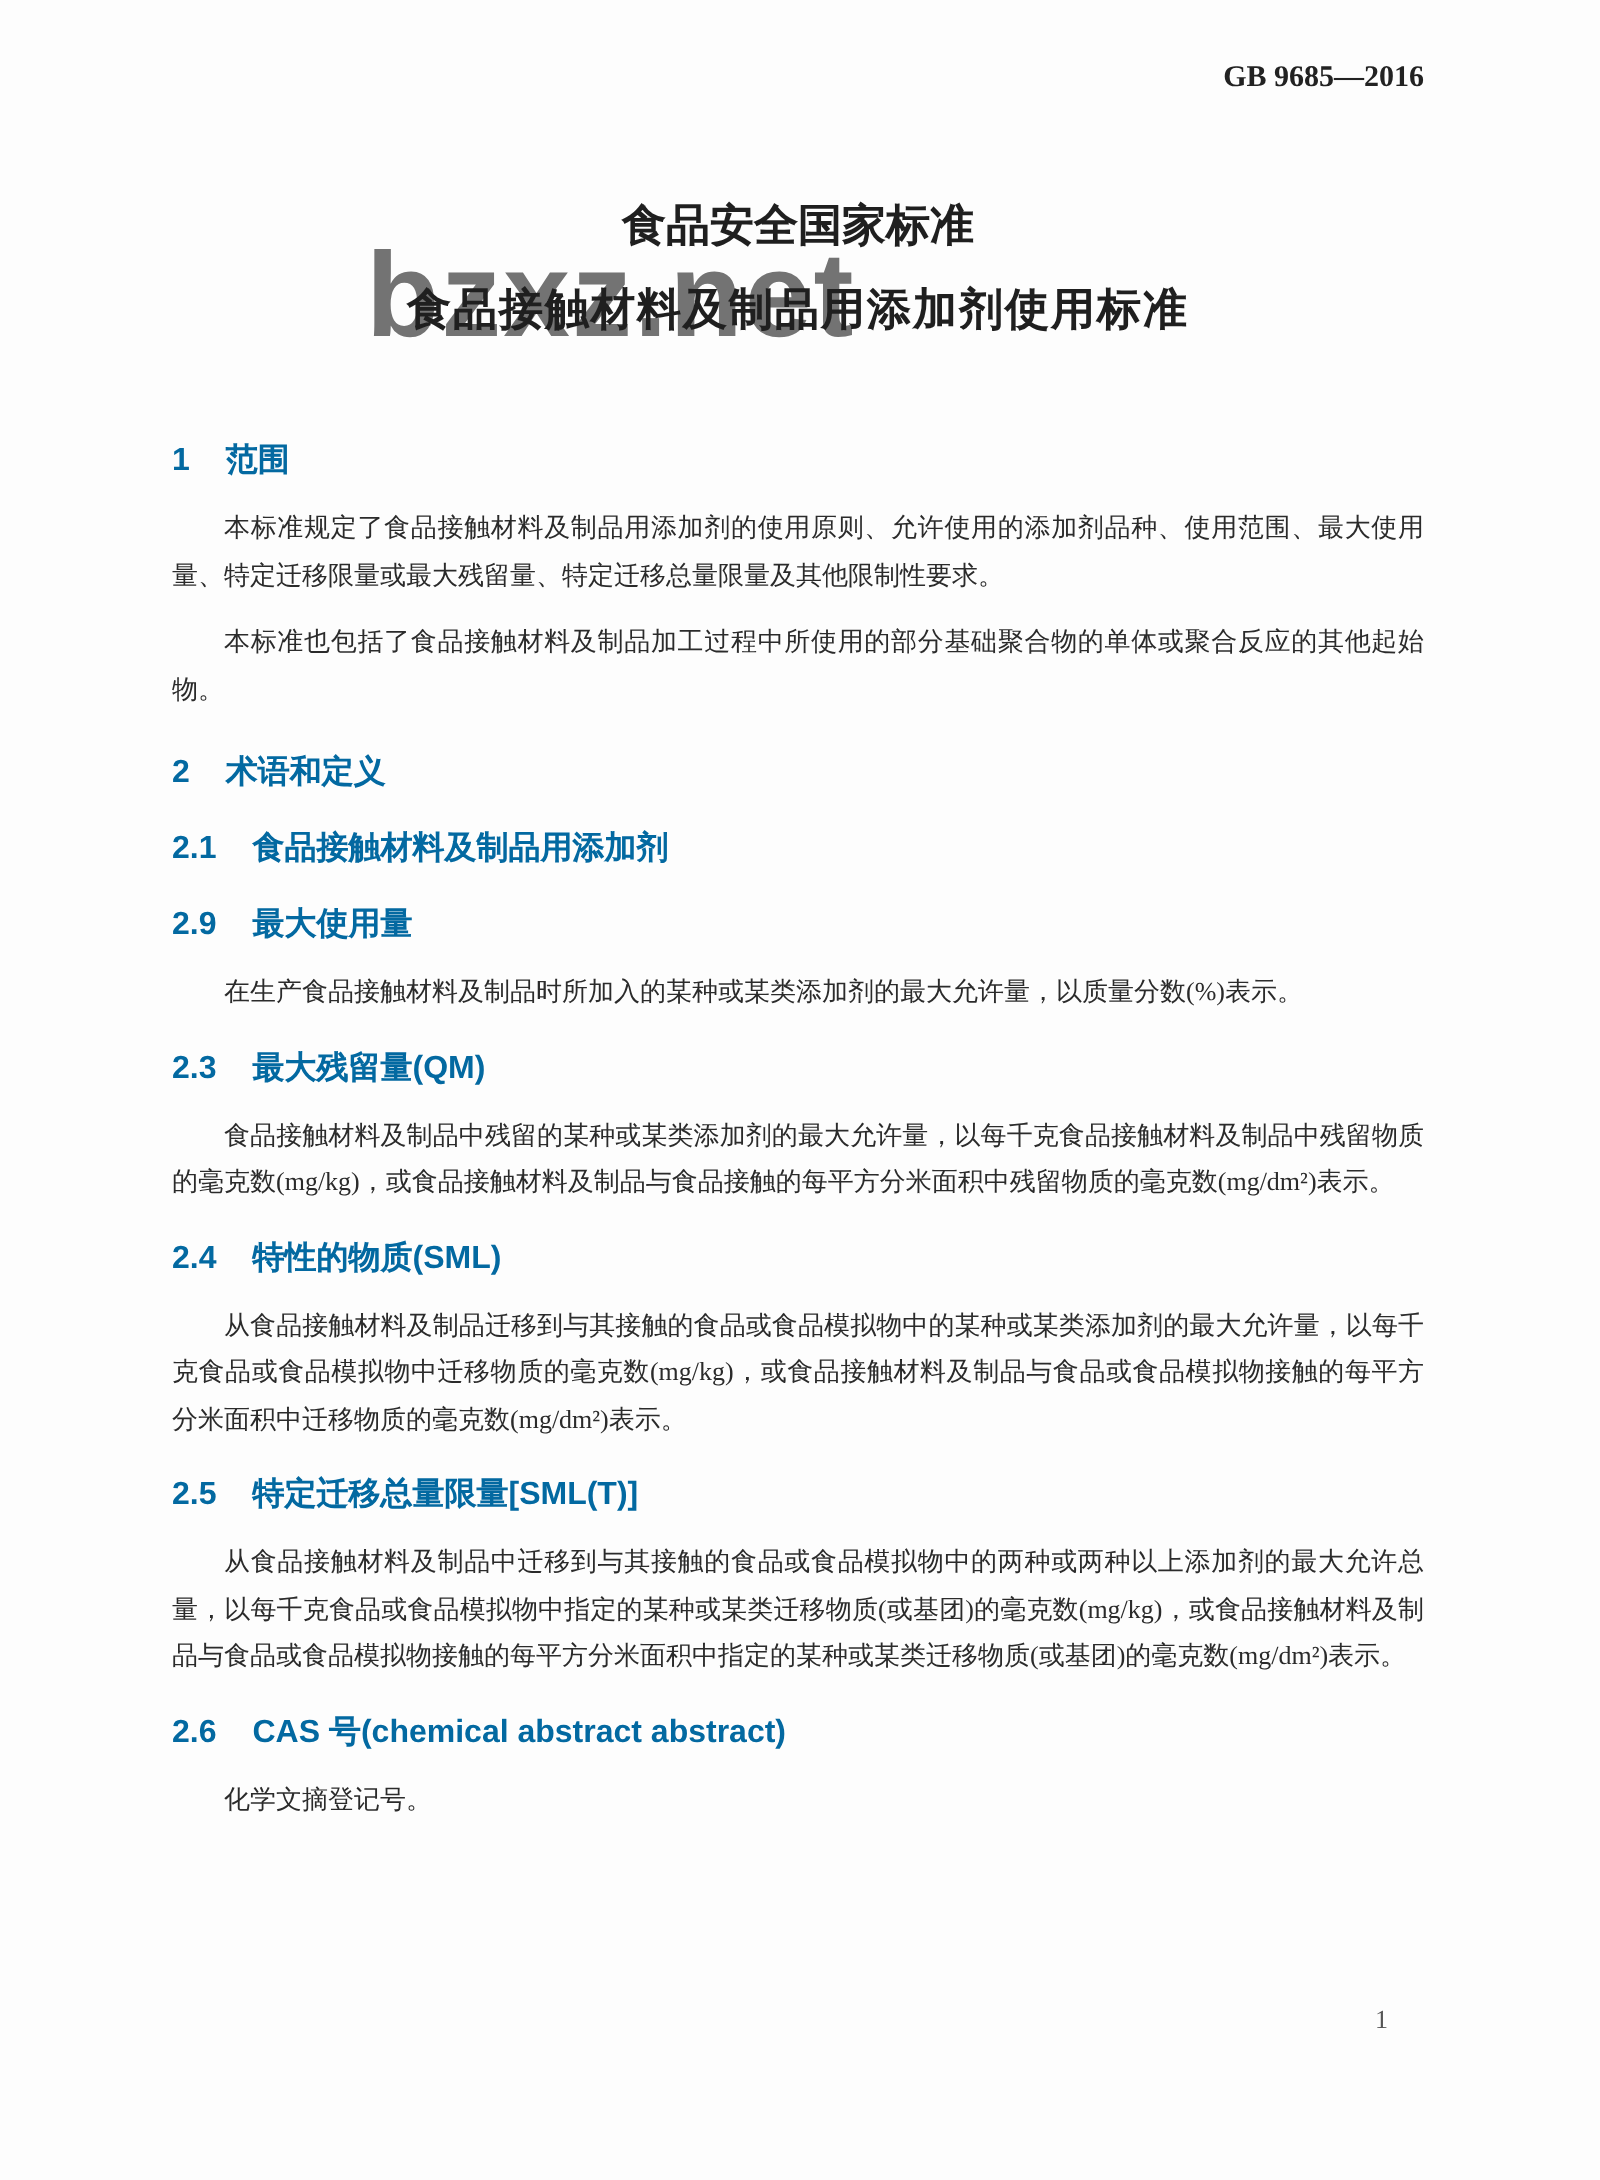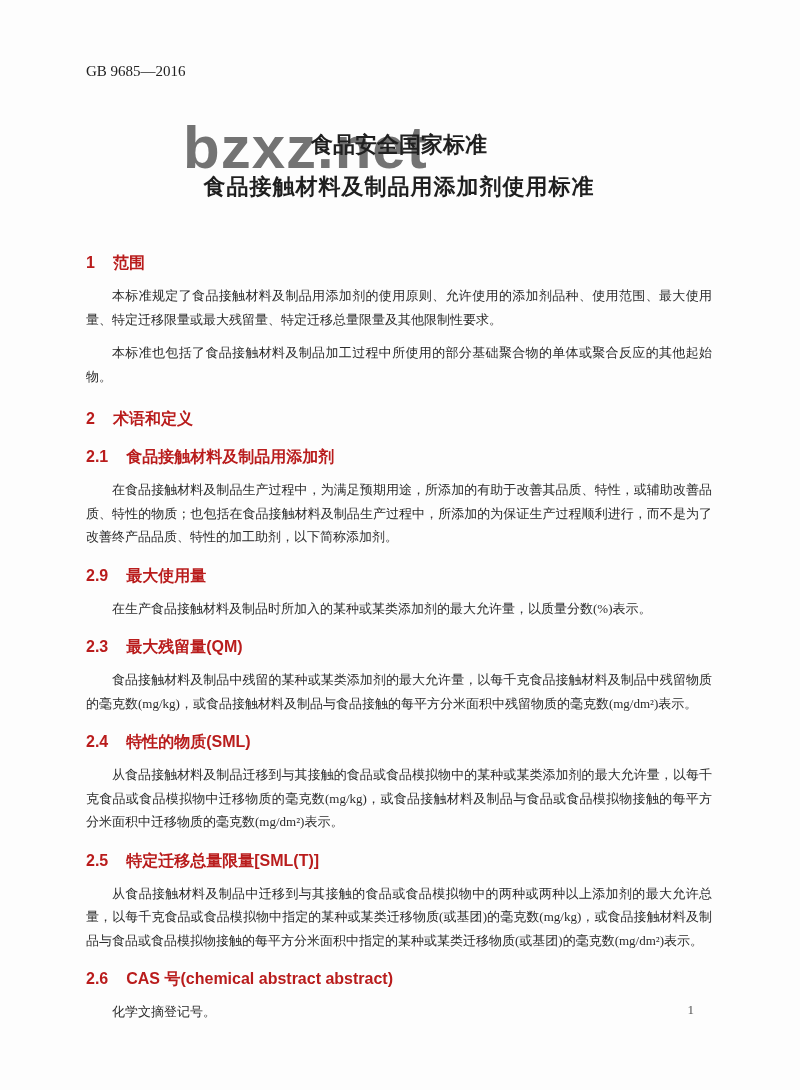--- a/index.html
+++ b/index.html
@@ -28,23 +28,24 @@
     top: 118px;
     font-family: "Liberation Sans", "DejaVu Sans", sans-serif;
     font-weight: bold;
     font-size: 60px;
     line-height: 1;
     letter-spacing: 1px;
     color: #737373;
     user-select: none;
   }
   .doc-code {
-    padding-top: 62px;
+    padding-top: 30px;
+    text-align: right;
     font-family: "Liberation Serif", "DejaVu Serif", serif;
-    font-weight: normal;
+    font-weight: bold;
     font-size: 15px;
     line-height: 18px;
     color: #222222;
   }
   .title1, .title2 {
     text-align: center;
     font-family: "Liberation Sans", "DejaVu Sans", sans-serif;
     font-weight: bold;
     color: #1f1f1f;
     font-size: 22px;
@@ -52,21 +53,21 @@
     margin: 0;
   }
   .title1 { margin-top: 52px; }
   .title2 { margin-top: 16px; letter-spacing: 1px; }
   .sec { margin: 0; }
   .sec-heading {
     font-family: "Liberation Sans", "DejaVu Sans", sans-serif;
     font-weight: bold;
     font-size: 16px;
     line-height: 22px;
-    color: #b91c1c;
+    color: #0369a1;
     margin: 0;
   }
   .sec-heading .sec-num { margin-right: 18px; }
   .mt-sec1 { margin-top: 52px; }
   .mt-sec  { margin-top: 20px; }
   .mt-sub  { margin-top: 16px; }
   .body-para {
     margin: 10px 0 0 0;
     font-size: 13px;
     line-height: 23.5px;
@@ -103,21 +104,20 @@
       <p class="body-para">本标准规定了食品接触材料及制品用添加剂的使用原则、允许使用的添加剂品种、使用范围、最大使用量、特定迁移限量或最大残留量、特定迁移总量限量及其他限制性要求。</p>
       <p class="body-para">本标准也包括了食品接触材料及制品加工过程中所使用的部分基础聚合物的单体或聚合反应的其他起始物。</p>
     </section>
 
     <section class="sec">
       <h2 class="sec-heading mt-sec"><span class="sec-num">2</span><span>术语和定义</span></h2>
     </section>
 
     <section class="sec">
       <h2 class="sec-heading mt-sub"><span class="sec-num">2.1</span><span>食品接触材料及制品用添加剂</span></h2>
-      <p class="body-para">在食品接触材料及制品生产过程中，为满足预期用途，所添加的有助于改善其品质、特性，或辅助改善品质、特性的物质；也包括在食品接触材料及制品生产过程中，所添加的为保证生产过程顺利进行，而不是为了改善终产品品质、特性的加工助剂，以下简称添加剂。</p>
     </section>
 
     <section class="sec">
       <h2 class="sec-heading mt-sub"><span class="sec-num">2.9</span><span>最大使用量</span></h2>
       <p class="body-para">在生产食品接触材料及制品时所加入的某种或某类添加剂的最大允许量，以质量分数(%)表示。</p>
     </section>
 
     <section class="sec">
       <h2 class="sec-heading mt-sub"><span class="sec-num">2.3</span><span>最大残留量(QM)</span></h2>
       <p class="body-para">食品接触材料及制品中残留的某种或某类添加剂的最大允许量，以每千克食品接触材料及制品中残留物质的毫克数(mg/kg)，或食品接触材料及制品与食品接触的每平方分米面积中残留物质的毫克数(mg/dm²)表示。</p>

